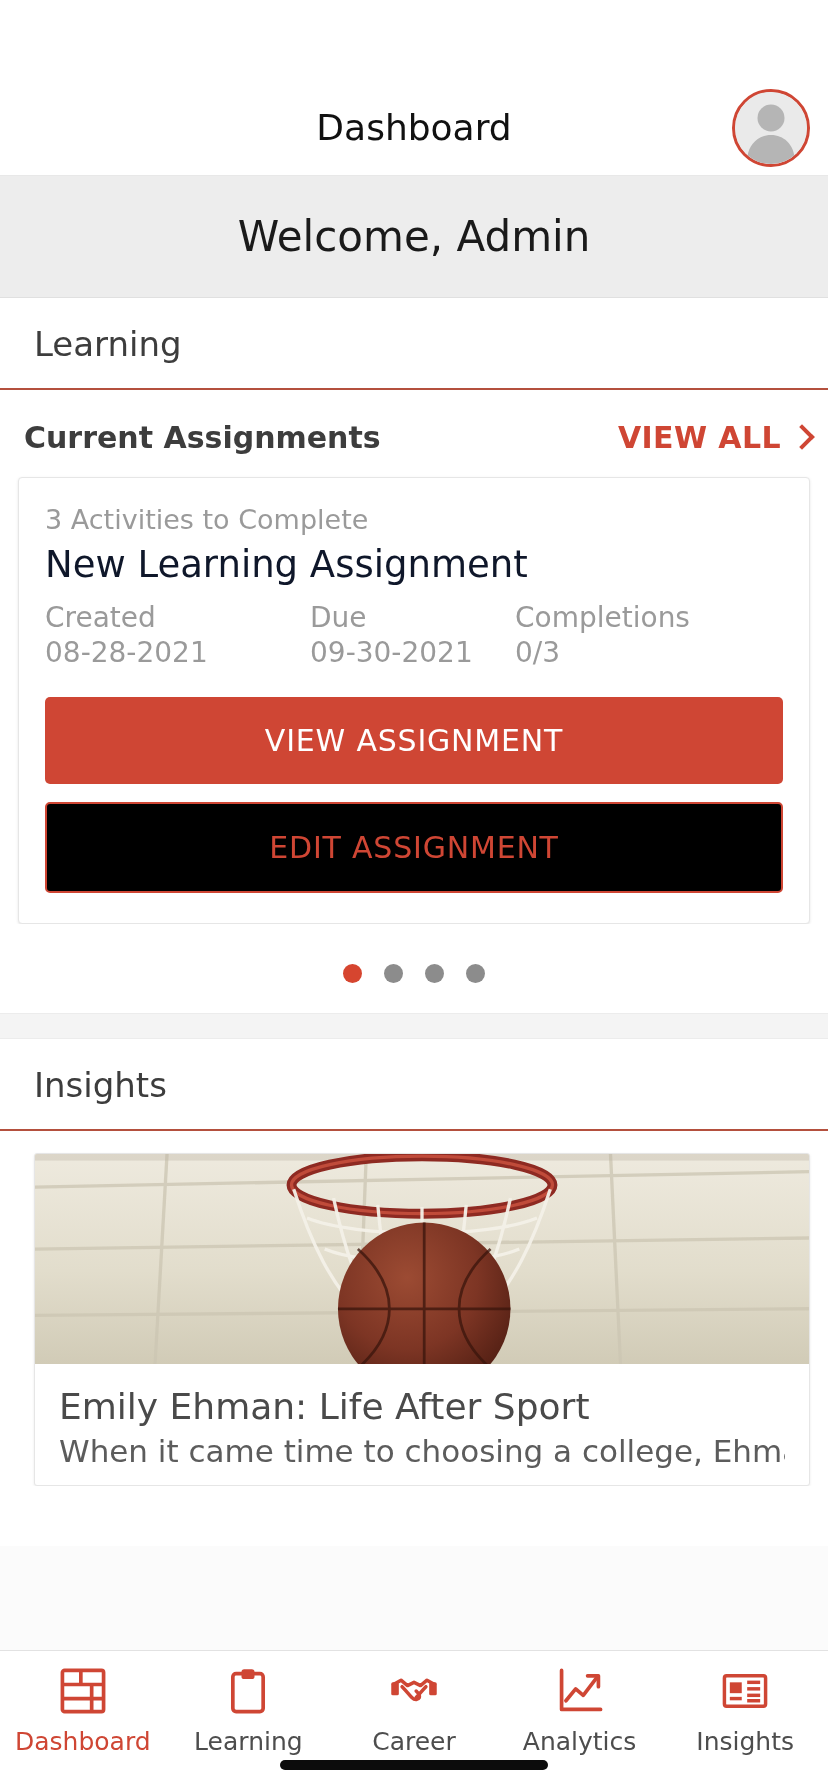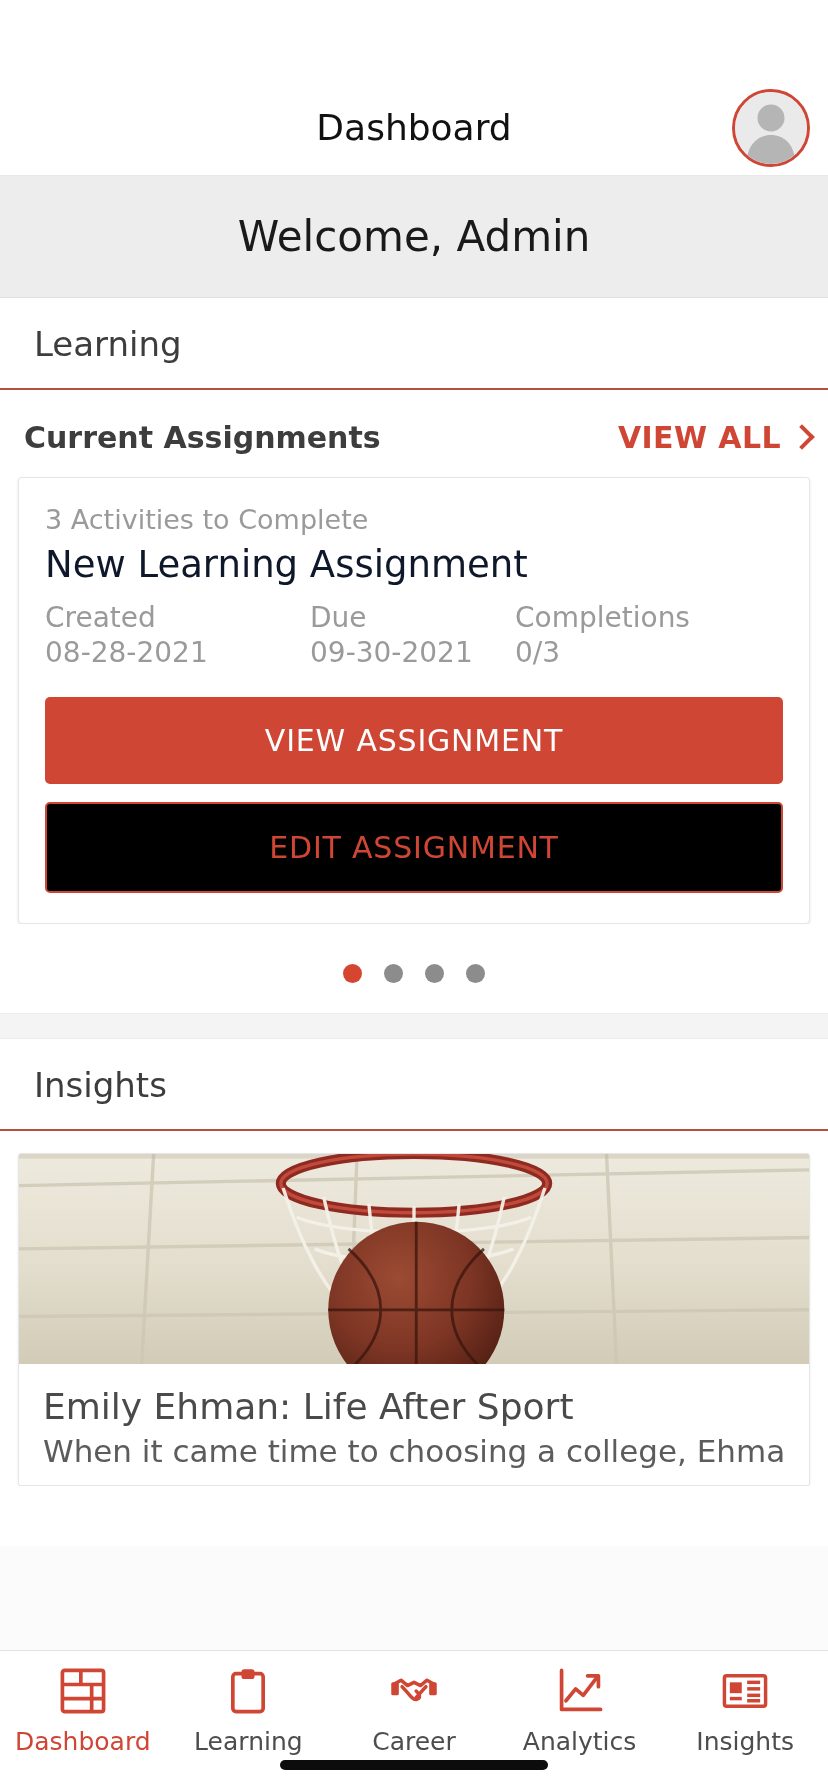--- a/index.html
+++ b/index.html
@@ -213,20 +213,21 @@
   .insight-card-wrap {
     background: #ffffff;
     padding: 22px 18px 0 18px;
   }
   .insight-card {
     border: 1px solid #e6e6e6;
     border-radius: 3px;
     overflow: hidden;
     box-shadow: 0 1px 3px rgba(0,0,0,0.08);
     background: #ffffff;
+    margin-left: 16px;
   }
   .insight-image {
     position: relative;
     width: 100%;
     height: 210px;
     overflow: hidden;
     background: linear-gradient(175deg,#e8e4d8 0%, #ddd8c8 45%, #cfc9b6 100%);
   }
   .hoop-svg { position: absolute; inset: 0; width: 100%; height: 100%; }
   .insight-body { padding: 22px 24px 16px 24px; }

